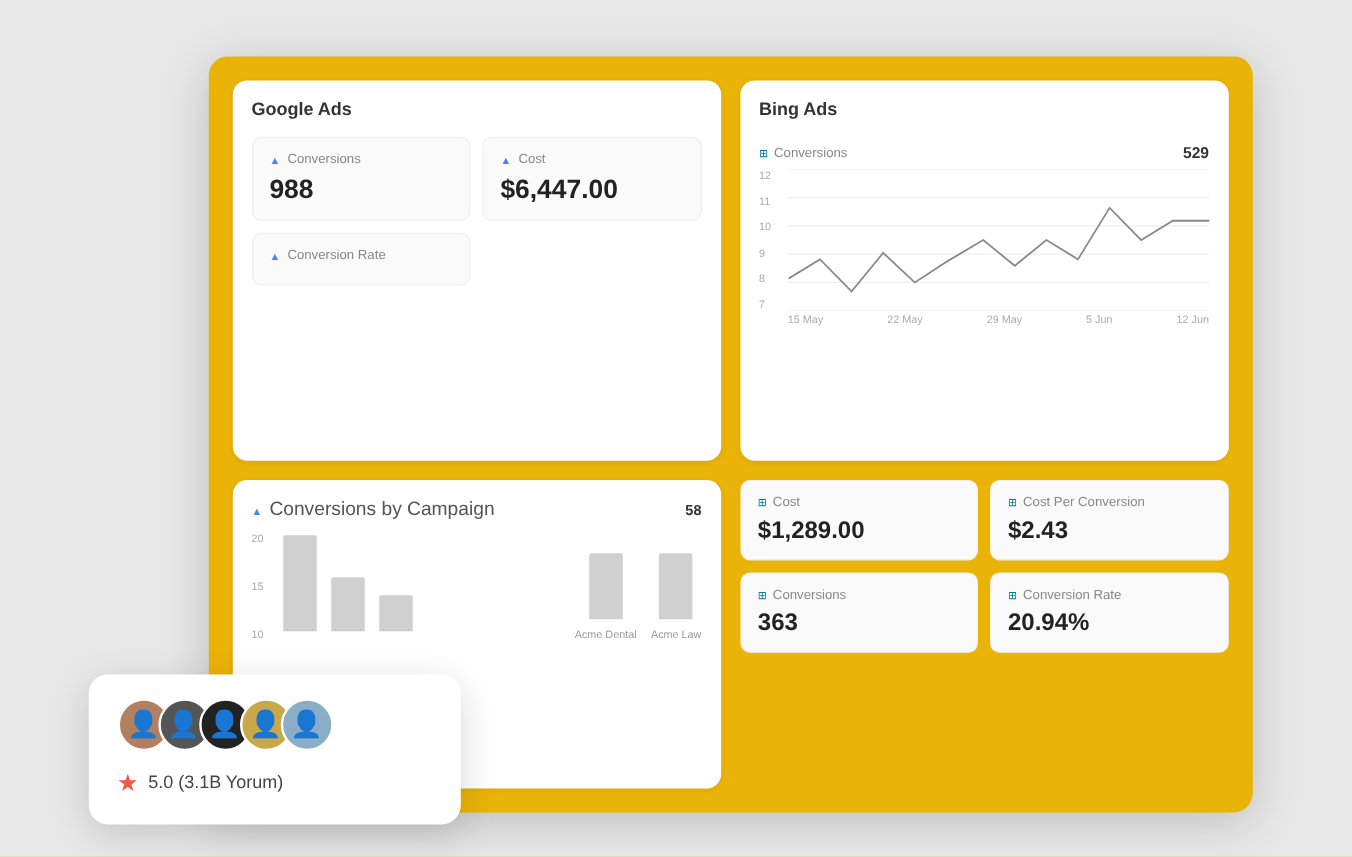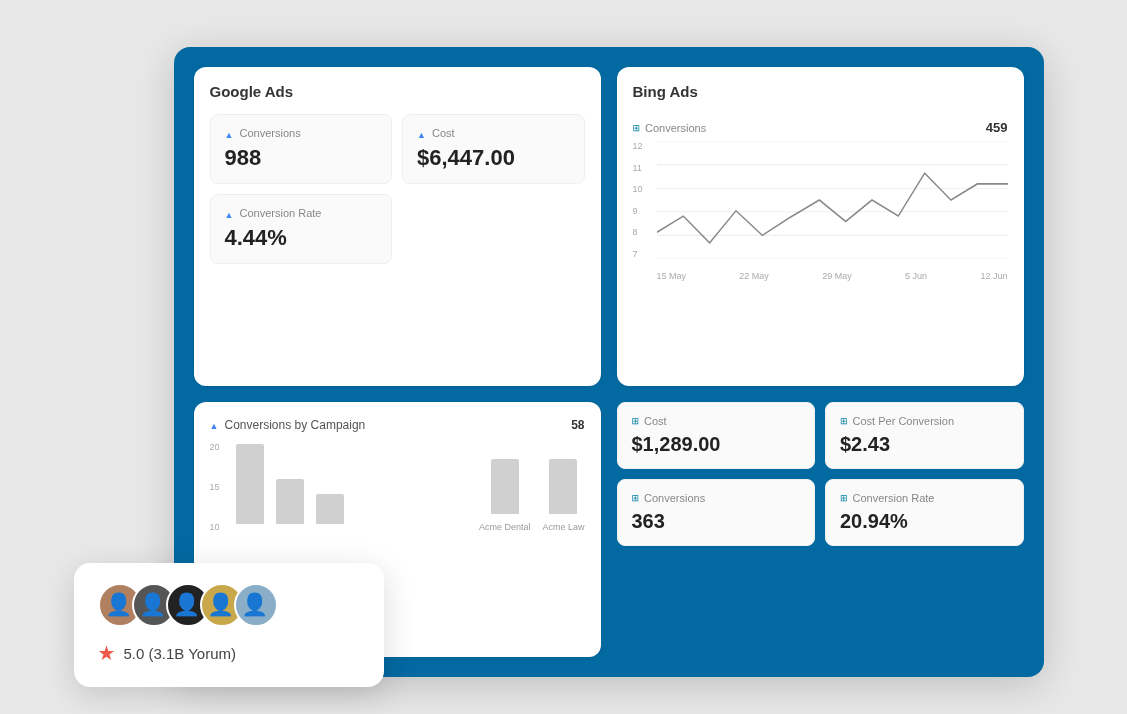--- a/index.html
+++ b/index.html
@@ -20,21 +20,21 @@
       height: 660px;
     }
 
     
     .dashboard {
       position: absolute;
       top: 20px;
       left: 100px;
       right: 10px;
       bottom: 10px;
-      background: #0369a1;
+      background: #eab308;
       border-radius: 16px;
       box-shadow: 0 8px 40px rgba(0,0,0,0.18);
       padding: 20px;
       display: grid;
       grid-template-columns: 1fr 1fr;
       grid-template-rows: auto auto;
       gap: 16px;
     }
 
     
@@ -135,21 +135,21 @@
     .chart-labels-x {
       position: absolute;
       left: 24px;
       right: 0;
       bottom: 0;
       display: flex;
       justify-content: space-between;
       font-size: 9px;
       color: #aaa;
       height: 20px;
-      align-items: flex-end;
+      align-items: flex-start;
     }
 
     
     .campaigns {
       grid-column: 1;
       grid-row: 2;
     }
 
     .campaigns-header {
       display: flex;
@@ -356,35 +356,34 @@
             <span class="ga-icon"></span>
             <span>Cost</span>
           </div>
           <div class="metric-value">$6,447.00</div>
         </div>
         <div class="metric-card">
           <div class="metric-label">
             <span class="ga-icon"></span>
             <span>Conversion Rate</span>
           </div>
-          <div class="metric-value">4.44%</div>
         </div>
       </div>
     </div>
 
     <div class="panel bing-ads">
       <div class="bing-header">
         <div class="panel-title">Bing Ads</div>
       </div>
       <div style="display:flex; justify-content:space-between; align-items:center; margin-bottom:6px;">
         <div style="font-size:11px; color:#888; display:flex; align-items:center; gap:5px;">
           <span style="font-size:9px; color:#00809d;">⊞</span>
           <span>Conversions</span>
         </div>
-        <div class="bing-badge">459</div>
+        <div class="bing-badge">529</div>
       </div>
       <div class="chart-container">
         <div class="chart-labels-y">
           <span>12</span>
           <span>11</span>
           <span>10</span>
           <span>9</span>
           <span>8</span>
           <span>7</span>
         </div>
@@ -409,21 +408,21 @@
           <span>22 May</span>
           <span>29 May</span>
           <span>5 Jun</span>
           <span>12 Jun</span>
         </div>
       </div>
     </div>
 
     <div class="panel campaigns">
       <div class="campaigns-header">
-        <div style="font-size:12px; color:#555; display:flex; gap:5px;">
+        <div style="font-size:16px; color:#555; display:flex; gap:5px;">
           <span class="ga-icon"></span>
           <span>Conversions by Campaign</span>
         </div>
         <div class="campaigns-badge">58</div>
       </div>
       <div class="bar-chart">
         <div class="bar-y-labels">
           <span>20</span>
           <span>15</span>
           <span>10</span>

